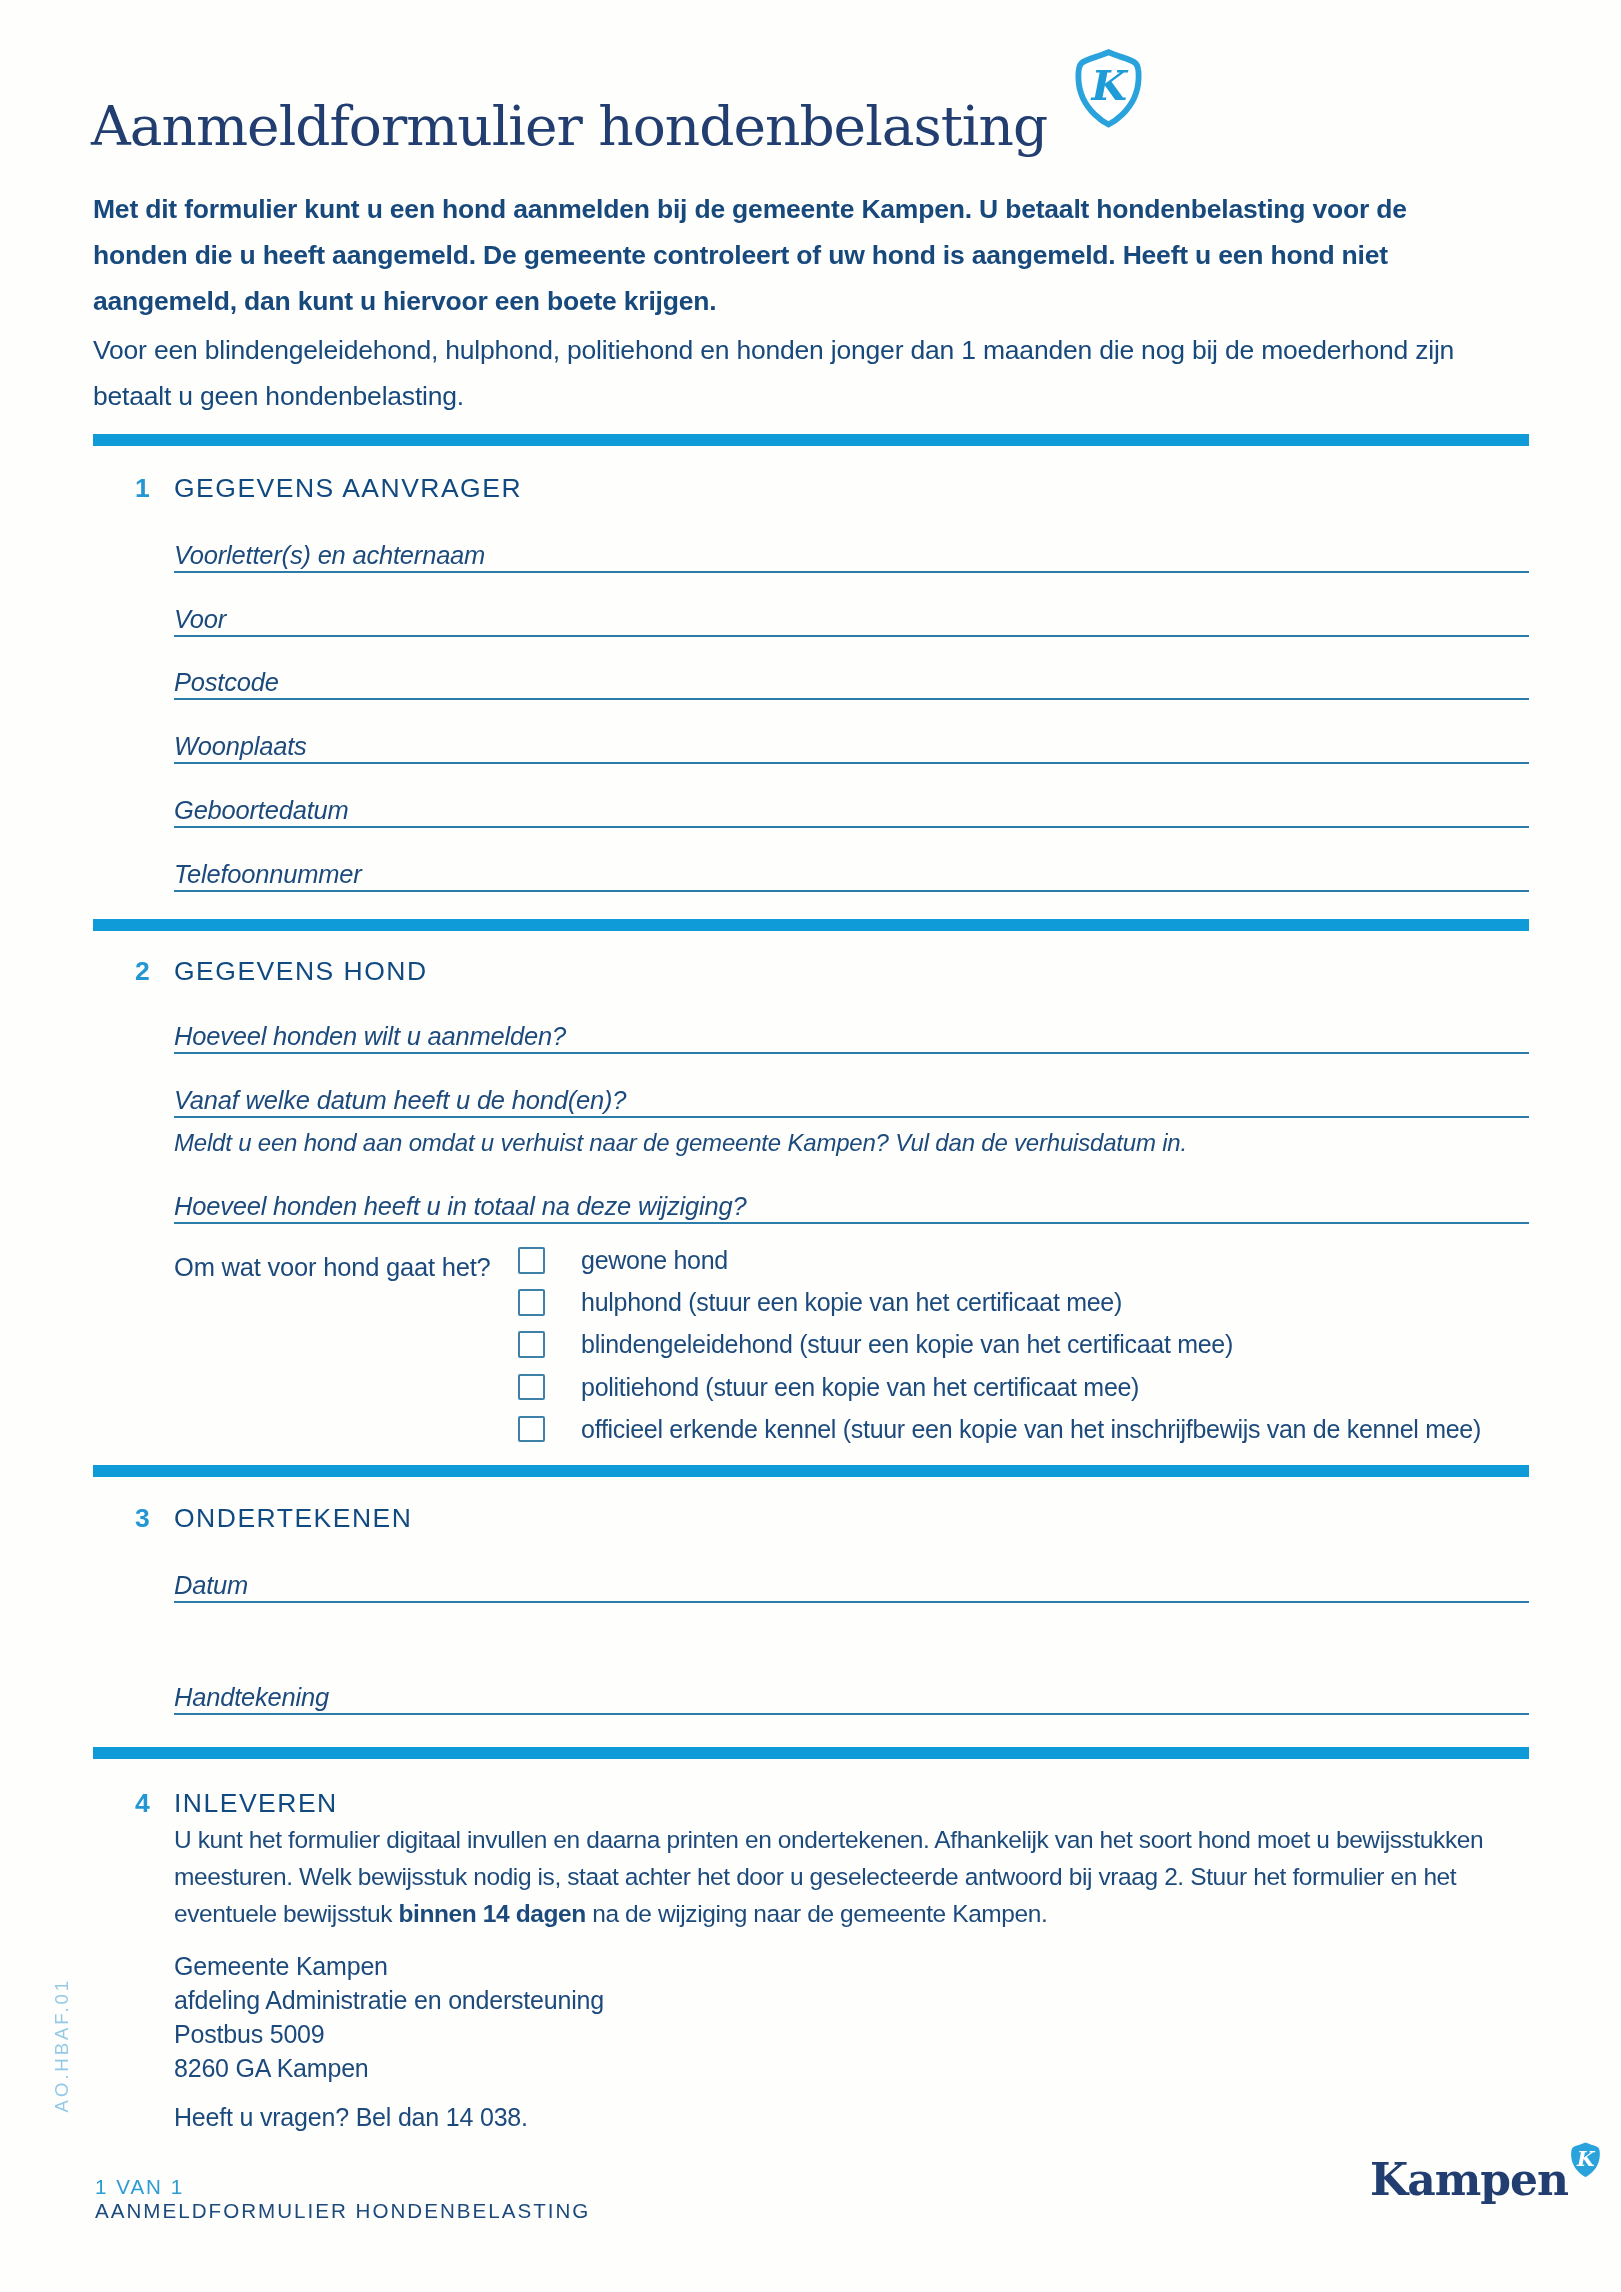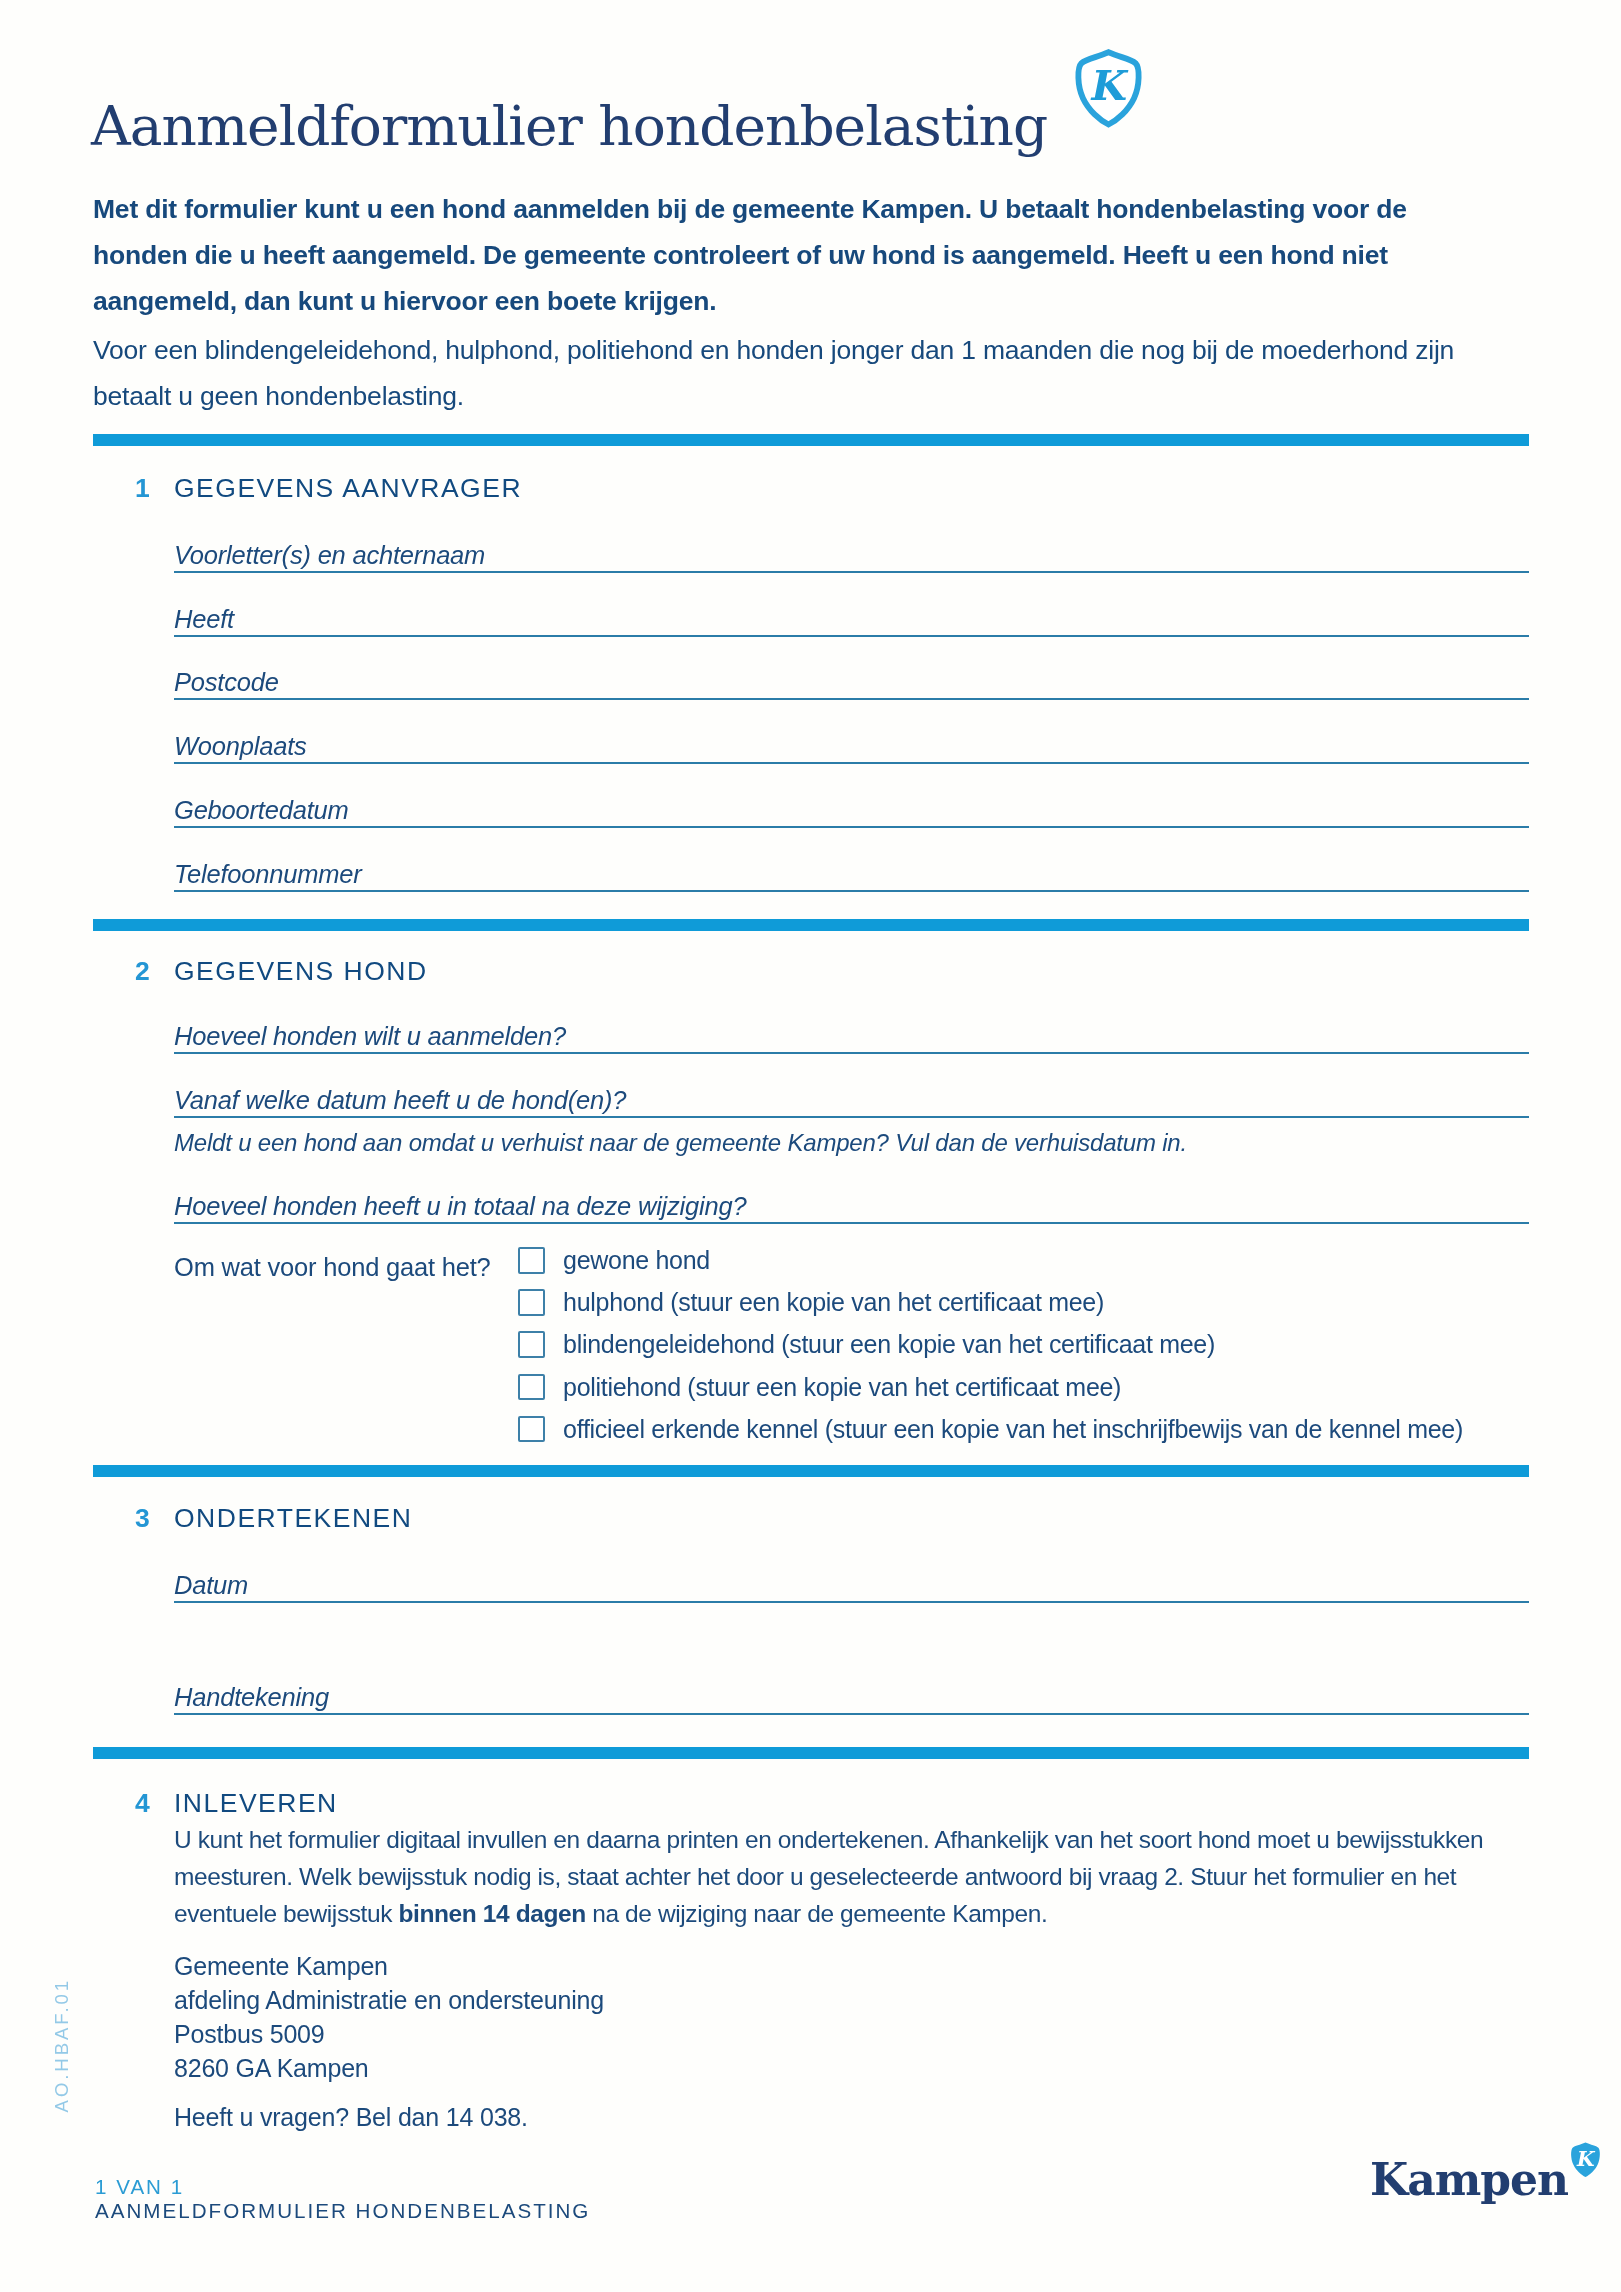--- a/index.html
+++ b/index.html
@@ -35,21 +35,21 @@
     left:174px;width:1355px;height:30px;
     border-bottom:2px solid #2b7ca8;
     cursor:text;
     font-style:italic;
   }
   .field .flabel{font-size:25.5px;line-height:29px;letter-spacing:-0.2px;color:#1c4a7c;white-space:nowrap;}
   .note{left:174px;font-size:24px;font-style:italic;color:#1c4a7c;letter-spacing:-0.2px;white-space:nowrap;}
   
   .cb-question{left:174px;font-size:25.5px;letter-spacing:-0.2px;color:#1c4a7c;white-space:nowrap;}
   .cb-col{left:518px;display:flex;flex-direction:column;}
-  .cb-row{display:flex;align-items:center;height:26.5px;margin-bottom:15.7px;}
+  .cb-row{display:flex;align-items:center;height:26.5px;margin-bottom:15.7px;gap:18px;}
   .cb-box{
     width:22.5px;height:22.5px;flex:0 0 22.5px;
     border:2px solid #3d80a8;border-radius:2px;
     background:#fff;margin-right:18.6px;cursor:pointer;
   }
   .cb-label{font-size:25px;line-height:26.5px;letter-spacing:-0.3px;color:#1c4a7c;white-space:nowrap;}
   
   .s4-body{left:174px;top:1821px;width:1362px;font-size:24.5px;line-height:37px;letter-spacing:-0.4px;color:#1c4a7c;margin:0;}
   .s4-body b{font-weight:bold;}
   .address{left:174px;top:1949px;font-size:25px;line-height:34px;letter-spacing:-0.2px;color:#1c4a7c;}
@@ -88,21 +88,21 @@
   <div class="abs bar" style="top:434px"></div>
   <div class="abs sec-head" style="top:473px">
     <span class="sec-num">1</span>
     <span class="sec-title">GEGEVENS AANVRAGER</span>
   </div>
 
   <div class="abs field" style="top:541px">
     <div class="flabel">Voorletter(s) en achternaam</div>
   </div>
   <div class="abs field" style="top:605px">
-    <div class="flabel">Heeft</div>
+    <div class="flabel">Voor</div>
   </div>
   <div class="abs field" style="top:668px">
     <div class="flabel">Postcode</div>
   </div>
   <div class="abs field" style="top:732px">
     <div class="flabel">Woonplaats</div>
   </div>
   <div class="abs field" style="top:796px">
     <div class="flabel">Geboortedatum</div>
   </div>

